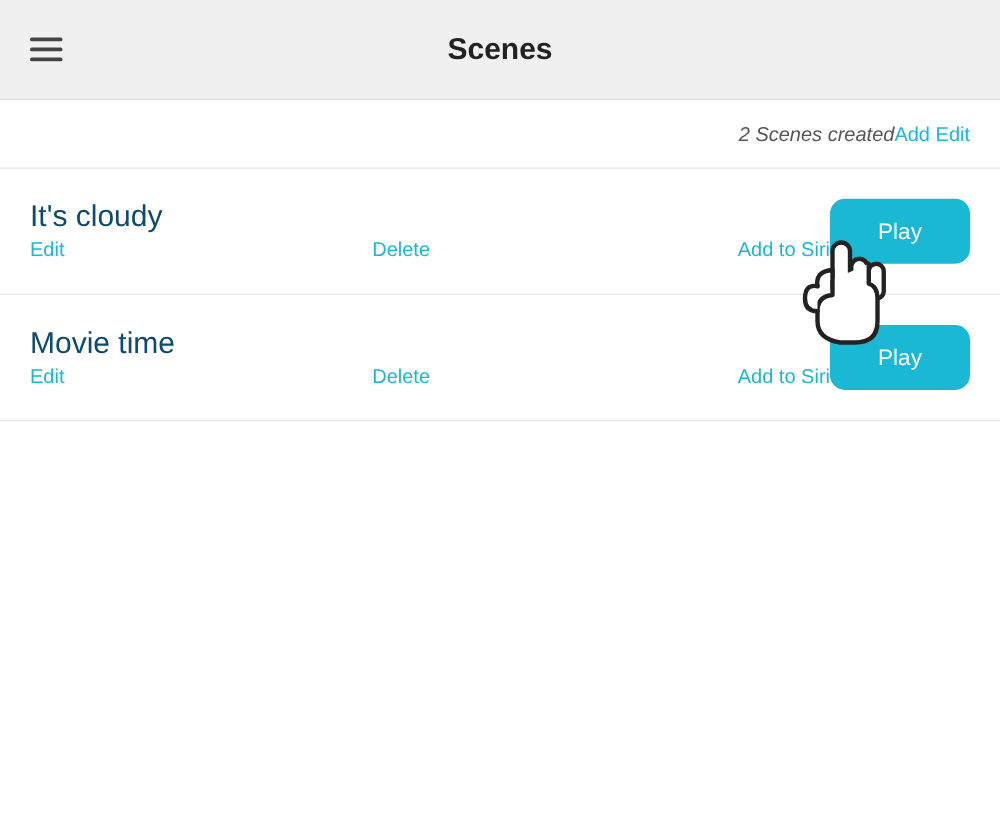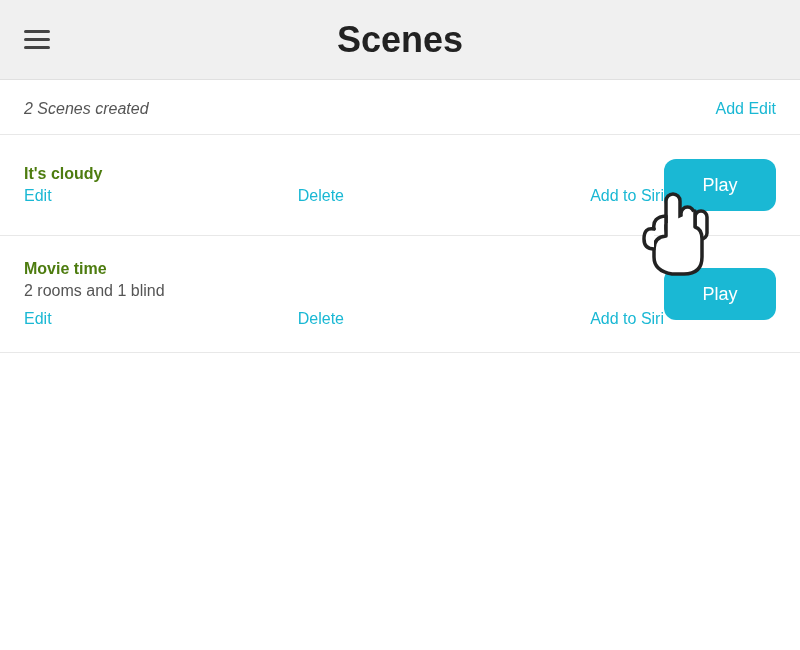--- a/index.html
+++ b/index.html
@@ -17,21 +17,21 @@
       background: #f0f0f0;
       display: flex;
       align-items: center;
       justify-content: center;
       height: 80px;
       position: relative;
       border-bottom: 1px solid #e0e0e0;
     }
 
     .header-title {
-      font-size: 36px;
+      font-size: 24px;
       font-weight: 600;
       color: #222;
     }
 
     .hamburger-icon {
       position: absolute;
       left: 24px;
       display: flex;
       flex-direction: column;
       gap: 5px;
@@ -43,21 +43,21 @@
       width: 26px;
       height: 3px;
       background: #444;
       border-radius: 2px;
     }
 
     
     .sub-header {
       display: flex;
       align-items: center;
-      justify-content: space-between;
+      justify-content: flex-end;
       padding: 20px 24px 16px 24px;
       border-bottom: 1px solid #e8e8e8;
     }
 
     .scenes-count {
       font-size: 16px;
       color: #555;
       font-style: italic;
     }
 
@@ -79,23 +79,23 @@
       justify-content: space-between;
       padding: 24px 24px 24px 24px;
       border-bottom: 1px solid #e8e8e8;
     }
 
     .scene-info {
       flex: 1;
     }
 
     .scene-name {
-      font-size: 16px;
-      font-weight: 700;
-      color: #4d7c0f;
+      font-size: 24px;
+      font-weight: 400;
+      color: #0c4a6e;
       margin-bottom: 4px;
     }
 
     .scene-rooms {
       font-size: 16px;
       color: #555;
       margin-bottom: 10px;
     }
 
     .scene-actions {
@@ -190,21 +190,20 @@
             <path d="M20 40 Q10 38 10 50 Q10 60 20 60" fill="white"></path>
           </g>
         </svg>
       </div>
     </div>
   </div>
 
   <div class="scene-item">
     <div class="scene-info">
       <div class="scene-name">Movie time</div>
-      <div class="scene-rooms">2 rooms and 1 blind</div>
       <div class="scene-actions">
         <span class="scene-action-link">Edit</span>
         <span class="scene-action-link">Delete</span>
         <span class="scene-action-link">Add to Siri</span>
       </div>
     </div>
     <div>
       <button class="play-button">Play</button>
     </div>
   </div>

